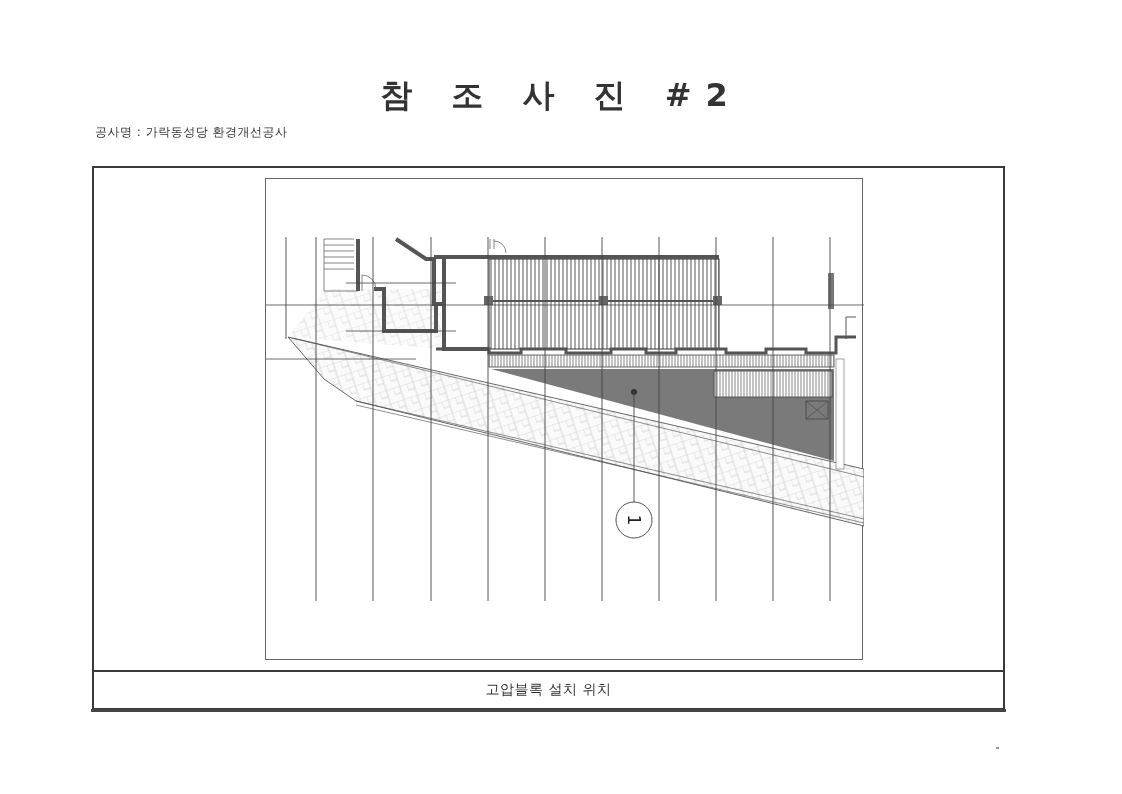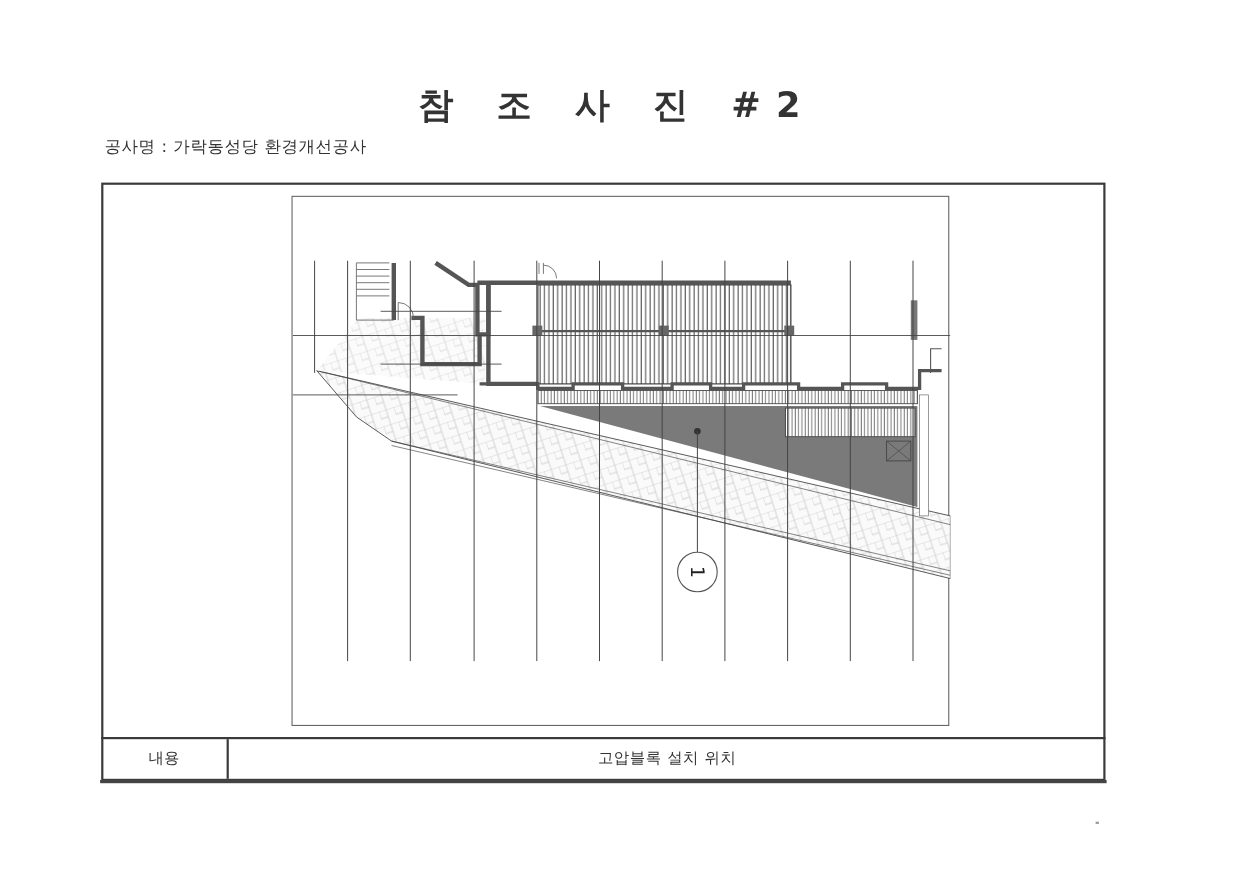--- a/index.html
+++ b/index.html
@@ -23,21 +23,21 @@
       text-align: center;
       font-size: 32px;
       font-weight: bold;
       letter-spacing: 14px;
       color: #333;
     }
     .project {
       position: absolute;
       left: 95px;
       top: 124px;
-      font-size: 15px;
+      font-size: 12px;
       color: #333;
       letter-spacing: 0.5px;
     }
     .frame {
       position: absolute;
       left: 92px;
       top: 166px;
       width: 913px;
       height: 544px;
       border: 2px solid #3a3a3a;
@@ -198,17 +198,16 @@
     <circle cx="368" cy="213" r="3" fill="#333"></circle>
     <line x1="368" y1="213" x2="368" y2="323" stroke="#444" stroke-width="0.9"></line>
     <circle cx="368" cy="341" r="18" fill="#fff" stroke="#555" stroke-width="1"></circle>
     <g transform="rotate(90 368 341)">
       <text x="368" y="347" text-anchor="middle" font-size="17" font-family="DejaVu Sans, sans-serif" fill="#222">1</text>
     </g>
   </svg>
 </div>
 
 <div class="info-row">
-  <div class="info-label">내용</div>
   <div class="info-value">고압블록 설치 위치</div>
 </div>
 <div class="bottom-line"></div>
 <div class="speck"></div>
 
 </body></html>

